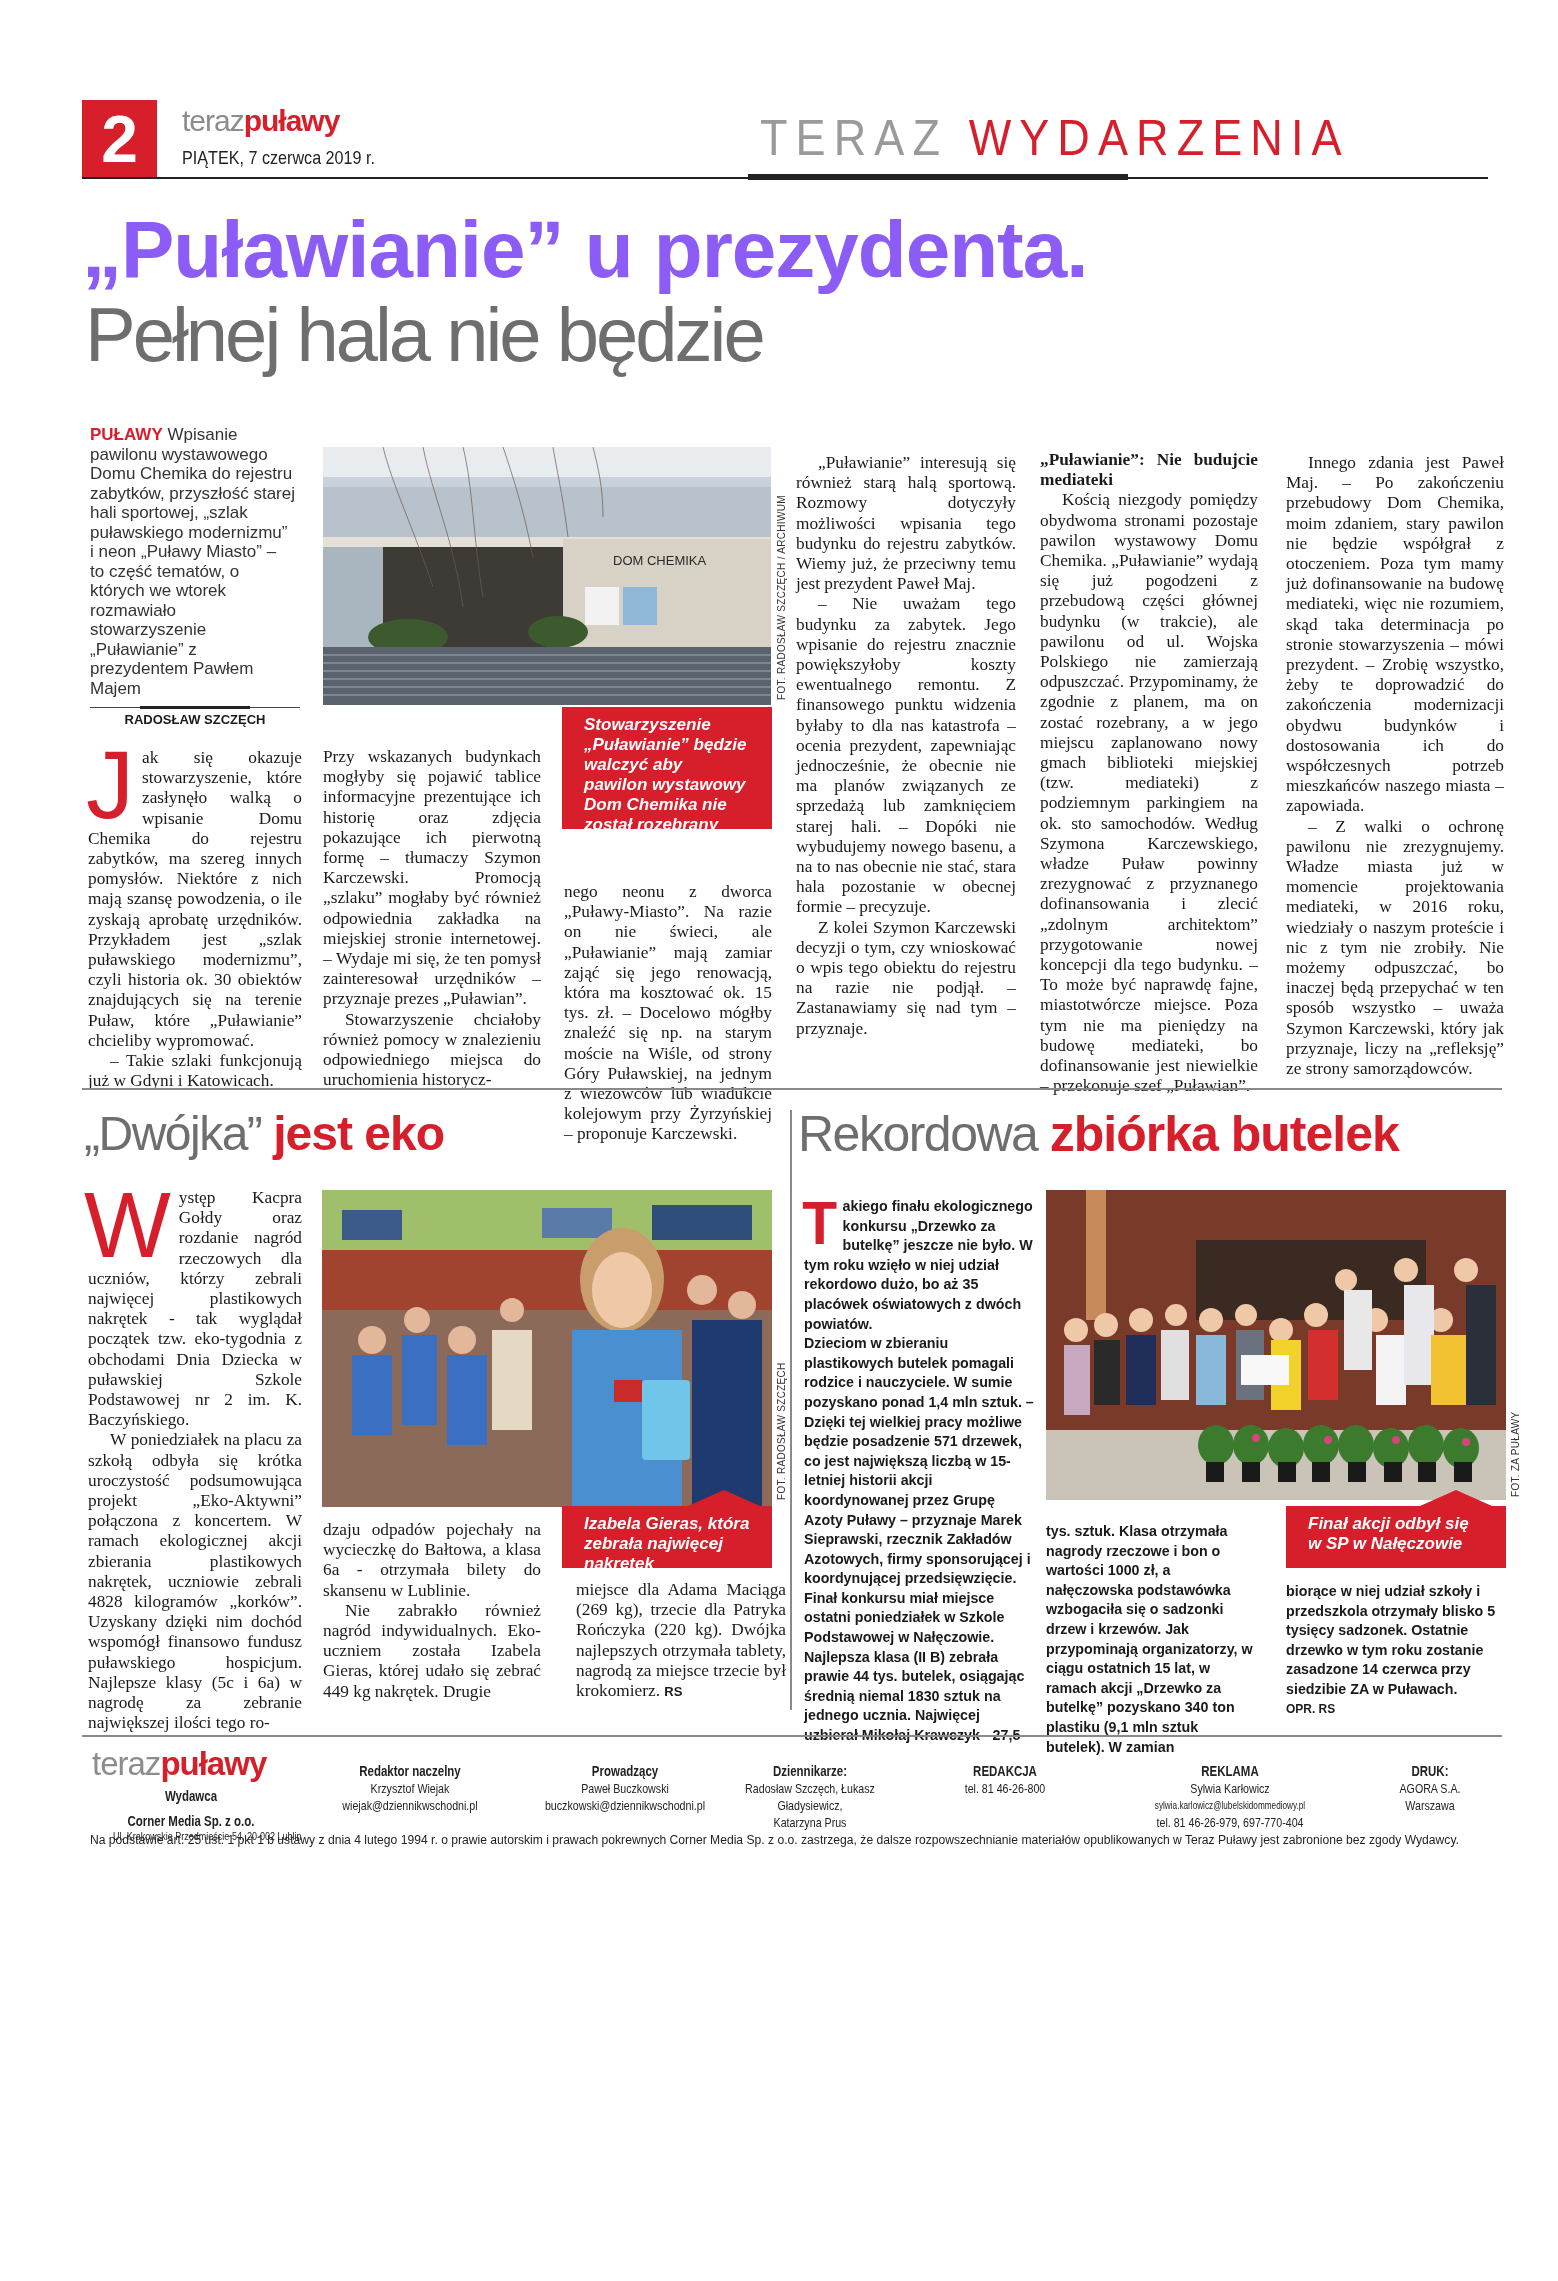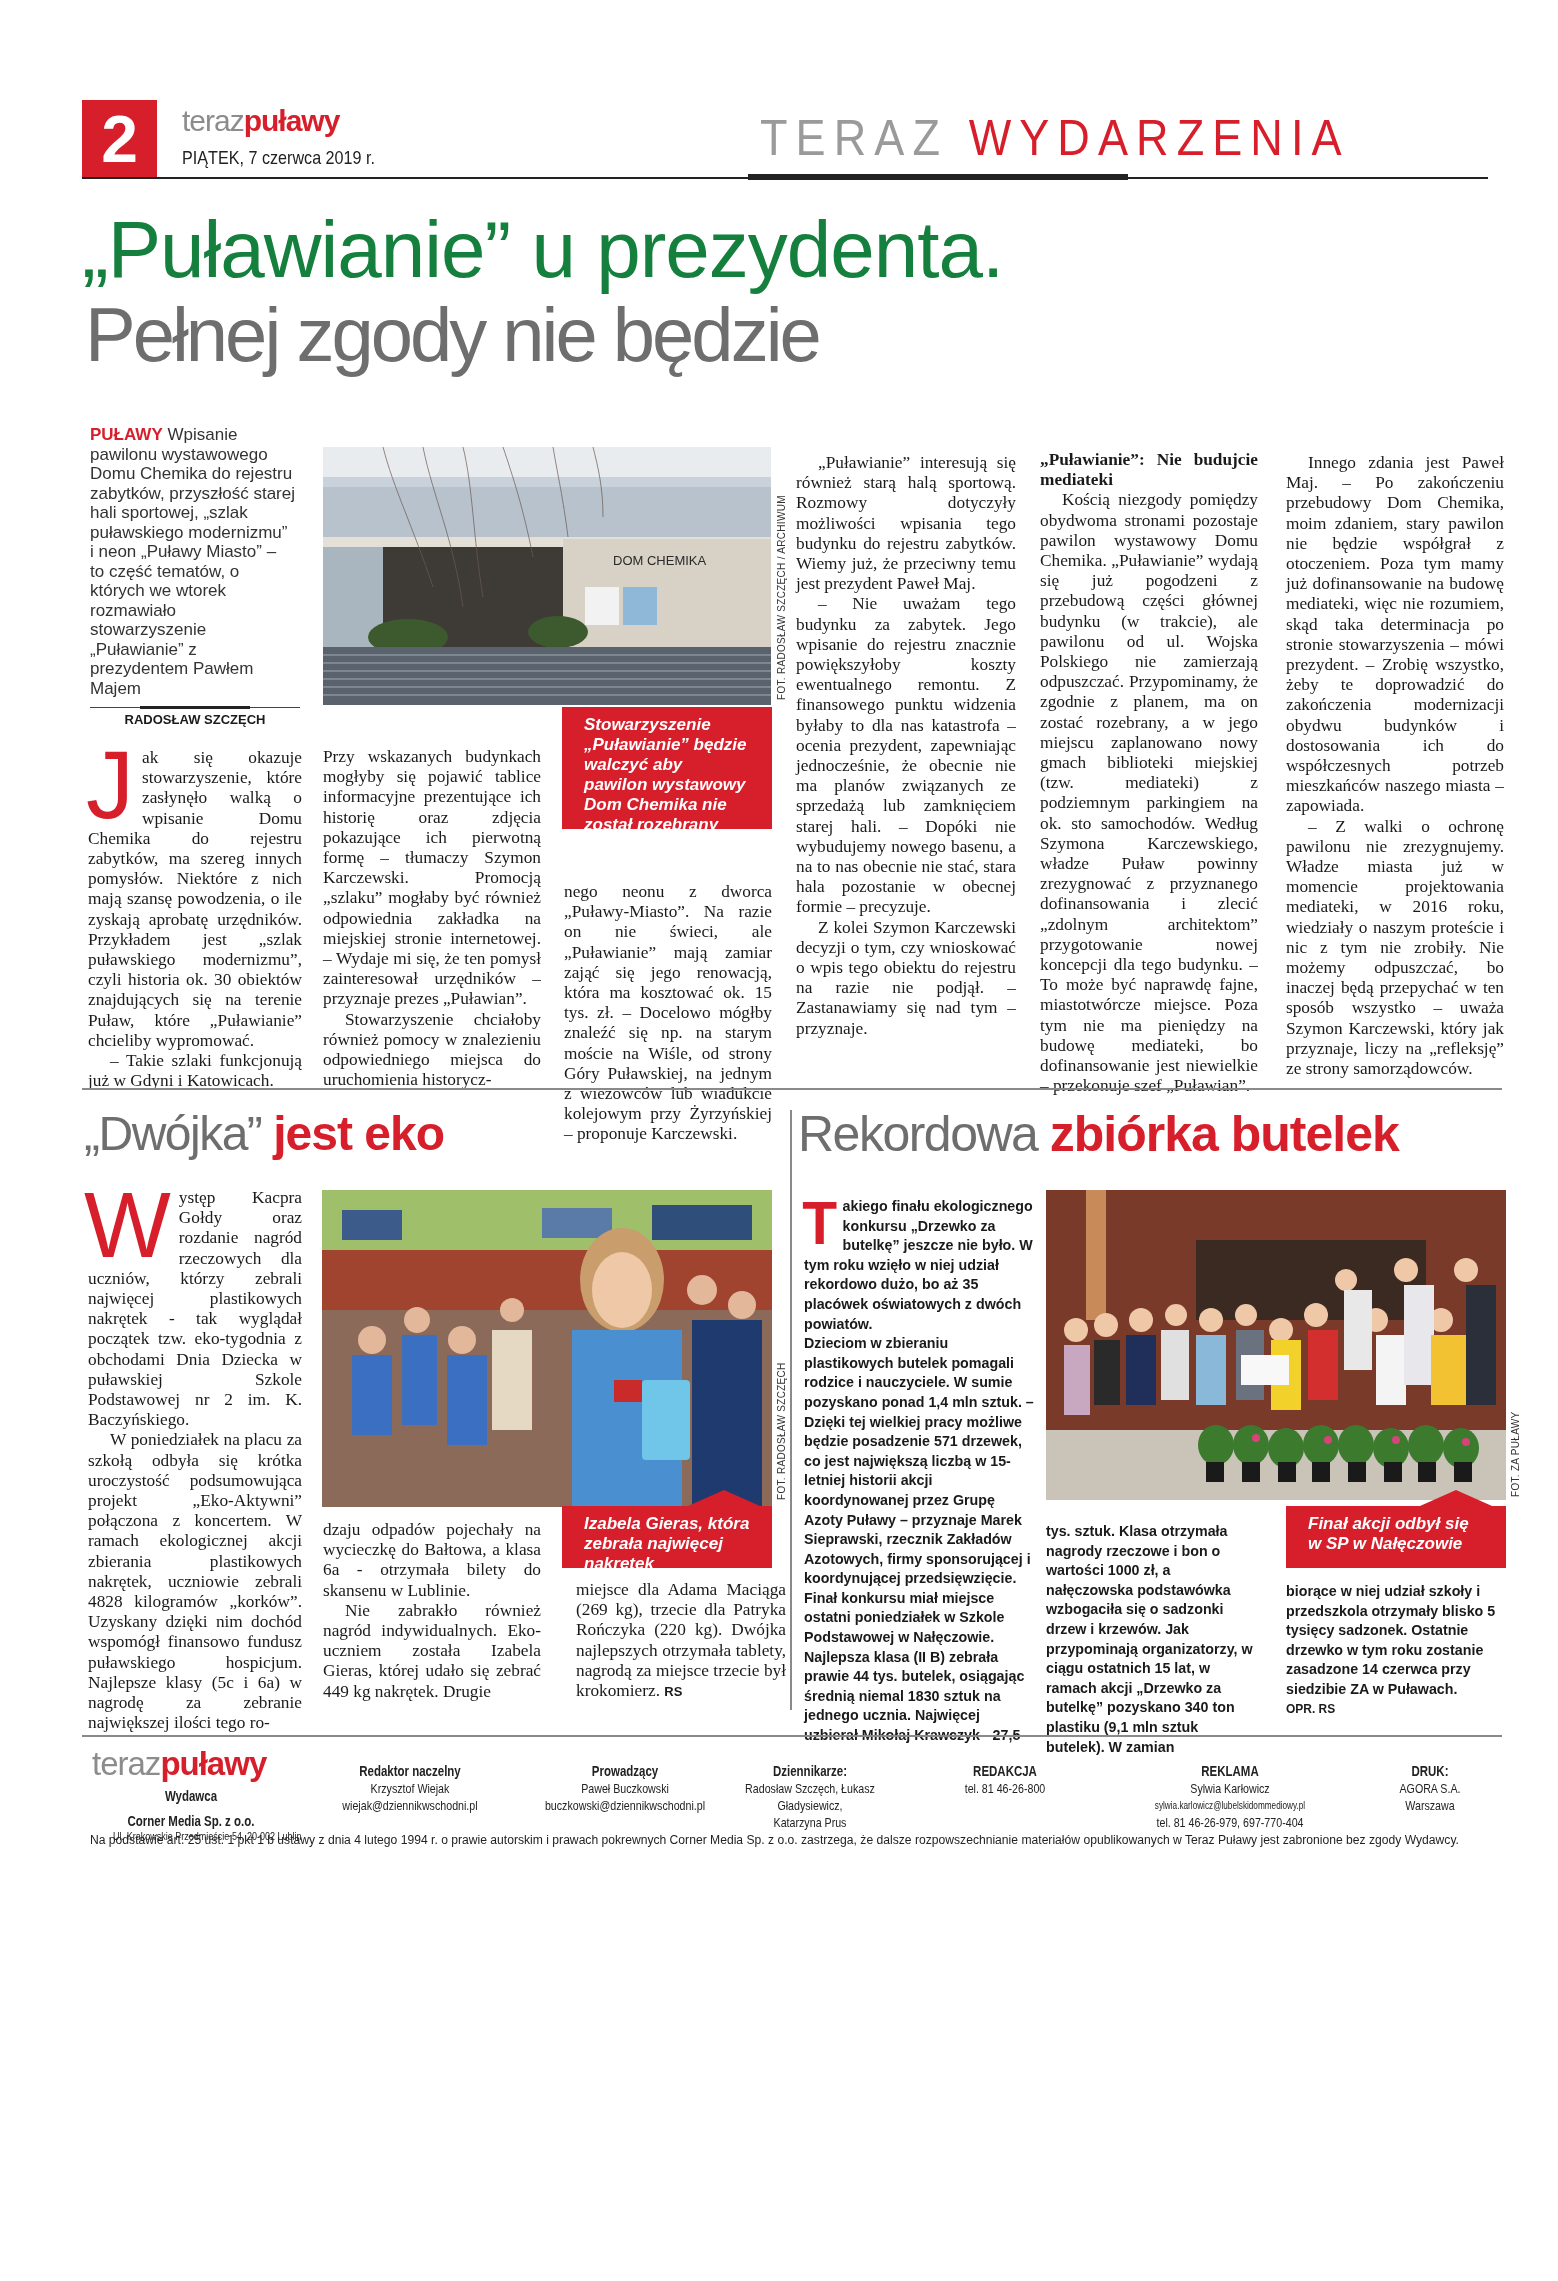--- a/index.html
+++ b/index.html
@@ -12,21 +12,21 @@
   .brand { left: 182px; top: 104px; font-family: "Liberation Sans", sans-serif; font-size: 30px; font-weight: bold; letter-spacing: -1px; line-height: 34px; }
   .brand .g { color: #8c8c8c; font-weight: normal; }
   .brand .r { color: #d71f2b; }
   .date { left: 182px; top: 146px; font-family: "Liberation Sans", sans-serif; font-size: 19px; line-height: 24px; color: #222; transform: scaleX(0.85); transform-origin: left; }
   .hdr-line { left: 82px; top: 177px; width: 1406px; height: 2px; background: #222; }
   .hdr-bar { left: 748px; top: 174px; width: 380px; height: 6px; background: #222; }
   .section { left: 760px; top: 110px; font-family: "Liberation Sans", sans-serif; font-size: 50px; letter-spacing: 9px; line-height: 56px; font-weight: normal; transform: scaleX(0.9); transform-origin: left; }
   .section .g { color: #9a9a9a; }
   .section .r { color: #d71f2b; }
   
-  .h1 { left: 82px; top: 205px; font-family: "Liberation Sans", sans-serif; font-weight: normal; font-size: 80px; color: #15803d; line-height: 90px; letter-spacing: -1px; }
+  .h1 { left: 82px; top: 205px; font-family: "Liberation Sans", sans-serif; font-weight: bold; font-size: 80px; color: #8b5cf6; line-height: 90px; letter-spacing: -1px; }
   .h2 { left: 85px; top: 292px; font-family: "Liberation Sans", sans-serif; font-size: 76px; color: #6e6e6e; line-height: 86px; letter-spacing: -3px; font-weight: normal; }
   
   .lead { left: 90px; top: 425px; width: 205px; font-family: "Liberation Sans", sans-serif; font-size: 17px; line-height: 19.5px; color: #333; }
   .lead .kick { color: #d71f2b; font-weight: bold; }
   .byline-line { left: 90px; top: 707px; width: 210px; height: 1px; background: #444; }
   .byline-bar { left: 140px; top: 706px; width: 110px; height: 3px; background: #222; }
   .byline { left: 90px; top: 712px; width: 210px; text-align: center; font-family: "Liberation Sans", sans-serif; font-weight: bold; font-size: 13px; }
   
   .col { font-size: 17.3px; line-height: 20.2px; text-align: justify; hyphens: manual; }
   .col p { text-indent: 22px; }
@@ -62,21 +62,21 @@
   <span class="g">teraz</span><span class="r">puławy</span>
 </div>
 <div class="abs date">PIĄTEK, 7 czerwca 2019 r.</div>
 <div class="abs section">
   <span class="g">TERAZ</span> <span class="r">WYDARZENIA</span>
 </div>
 <div class="abs hdr-line"></div>
 <div class="abs hdr-bar"></div>
 
 <h1 class="abs h1">„Puławianie” u prezydenta.</h1>
-<h2 class="abs h2">Pełnej zgody nie będzie</h2>
+<h2 class="abs h2">Pełnej hala nie będzie</h2>
 
 <div class="abs lead">
   <span class="kick">PUŁAWY</span>
   <span>Wpisanie pawilonu wystawowego Domu Chemika do rejestru zabytków, przyszłość starej hali sportowej, „szlak puławskiego modernizmu” i neon „Puławy Miasto” – to część tematów, o których we wtorek rozmawiało stowarzyszenie „Puławianie” z prezydentem Pawłem Majem</span>
 </div>
 <div class="abs byline-line"></div>
 <div class="abs byline-bar"></div>
 <div class="abs byline">RADOSŁAW SZCZĘCH</div>
 
 <div class="abs photo" style="left:323px; top:447px; width:496px; height:258px;">

